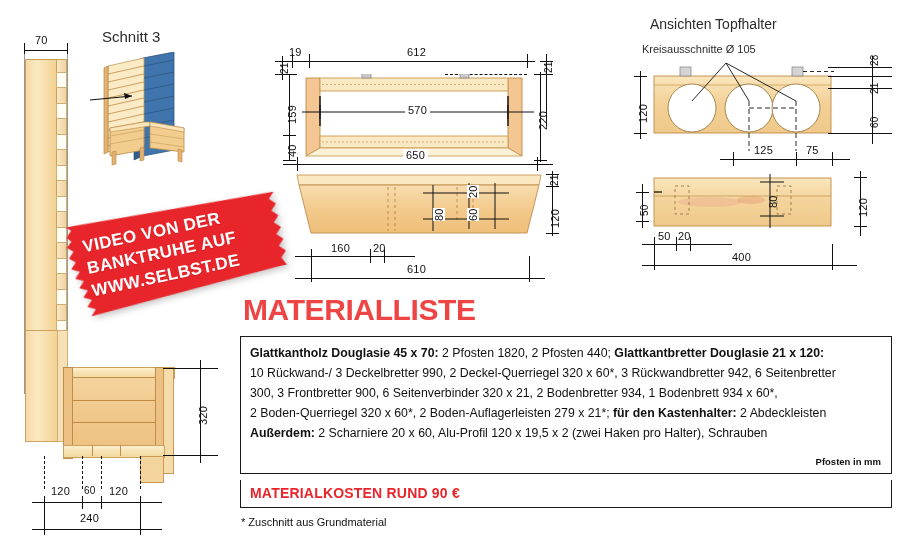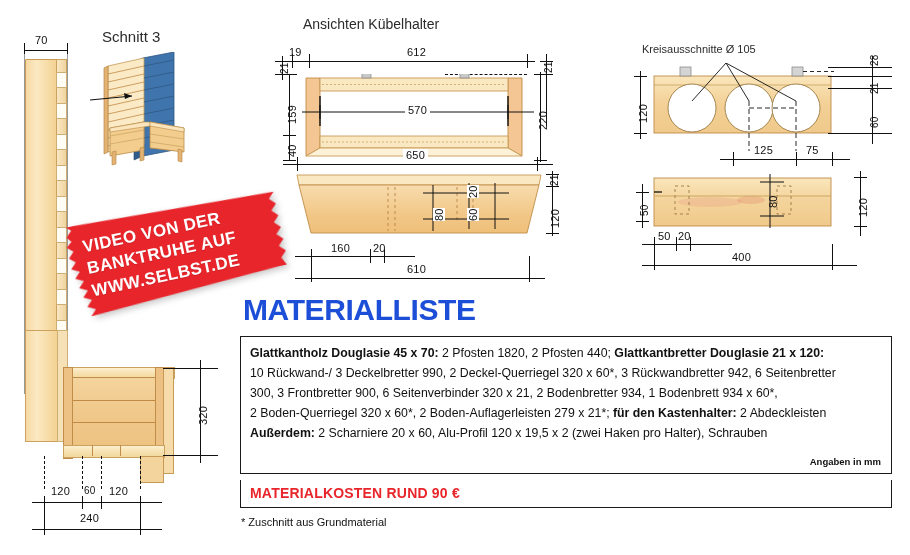--- a/index.html
+++ b/index.html
@@ -49,21 +49,21 @@
     color:#fff;font-family:"Liberation Sans", sans-serif;
     font-weight:bold;font-size:17px;line-height:1.32;
     letter-spacing:.4px;
     text-shadow:0 1px 0 rgba(0,0,0,.12);
   }
 
   
   #materialliste-title{
     left:243px;top:293px;
     font-family:"Liberation Sans", sans-serif;
-    font-weight:bold;font-size:30px;color:#1d4ed8;
+    font-weight:bold;font-size:30px;color:#ef4444;
     letter-spacing:-0.4px;
   }
   #material-box{
     left:240px;top:336px;width:652px;height:138px;
     border:1.5px solid #1a1a1a;background:#fff;box-sizing:border-box;
   }
   #material-text{
     padding:7px 9px 0 9px;
     font-family:"Liberation Sans", sans-serif;
     font-size:12.3px;line-height:1.62;color:#111;
@@ -231,21 +231,20 @@
   <div class="abs dimtxt" style="left:89px;top:155px;">120</div>
 
   <div class="abs hl" style="left:12px;top:199px;width:130px;"></div>
   <div class="abs vl" style="left:24px;top:172px;height:33px;"></div>
   <div class="abs vl" style="left:120px;top:172px;height:33px;"></div>
   <div class="abs dimtxt" style="left:60px;top:182px;">240</div>
 </div>
 
 <div class="abs" id="kuebelhalter-figure" style="left:265px;top:16px;width:300px;height:250px;">
 
-  <div class="abs caption" style="left:38px;top:0px;">Ansichten Kübelhalter</div>
 
   <div class="abs hl" style="left:22px;top:45px;width:248px;"></div>
   <div class="abs vl" style="left:44px;top:38px;height:14px;"></div>
   <div class="abs vl" style="left:262px;top:38px;height:14px;"></div>
   <div class="abs dimtxt" style="left:142px;top:30px;">612</div>
 
   <div class="abs vl" style="left:27px;top:38px;height:14px;"></div>
   <div class="abs dimtxt" style="left:24px;top:30px;">19</div>
 
   <div class="abs vl" style="left:281px;top:38px;height:72px;"></div>
@@ -352,20 +351,21 @@
   <div class="abs dimtxt" style="left:108px;top:226px;">20</div>
 
   <div class="abs hl" style="left:30px;top:262px;width:250px;"></div>
   <div class="abs vl" style="left:46px;top:240px;height:26px;"></div>
   <div class="abs vl" style="left:264px;top:240px;height:26px;"></div>
   <div class="abs dimtxt" style="left:142px;top:247px;">610</div>
 </div>
 
 <div class="abs" id="topfhalter-figure" style="left:620px;top:16px;width:285px;height:250px;">
 
+  <div class="abs caption" style="left:30px;top:0px;">Ansichten Topfhalter</div>
   <div class="abs note" style="left:22px;top:27px;font-size:11px;">Kreisausschnitte Ø 105</div>
 
   <svg class="abs" style="left:28px;top:47px;" width="210" height="90" viewBox="0 0 210 90">
 
     <rect x="6" y="13" width="177" height="57" fill="url(#wg2)" stroke="#bf8c4a" stroke-width="0.9"></rect>
     <defs>
       <linearGradient id="wg2" x1="0" y1="0" x2="0" y2="1">
         <stop offset="0%" stop-color="#fae6bc"></stop>
         <stop offset="50%" stop-color="#f3d096"></stop>
         <stop offset="100%" stop-color="#f0c98b"></stop>
@@ -462,20 +462,20 @@
 <div class="abs" id="materialliste-title">MATERIALLISTE</div>
 
 <div class="abs" id="material-box">
   <div id="material-text">
       <div class="mlrow"><b>Glattkantholz Douglasie 45 x 70:</b><span> 2 Pfosten 1820, 2 Pfosten 440; </span><b>Glattkantbretter Douglasie 21 x 120:</b></div>
       <div class="mlrow"><span>10 Rückwand-/ 3 Deckelbretter 990, 2 Deckel-Querriegel 320 x 60*, 3 Rückwandbretter 942, 6 Seitenbretter</span></div>
       <div class="mlrow"><span>300, 3 Frontbretter 900, 6 Seitenverbinder 320 x 21, 2 Bodenbretter 934, 1 Bodenbrett 934 x 60*,</span></div>
       <div class="mlrow"><span>2 Boden-Querriegel 320 x 60*, 2 Boden-Auflagerleisten 279 x 21*; </span><b>für den Kastenhalter:</b><span> 2 Abdeckleisten</span></div>
       <div class="mlrow"><b>Außerdem:</b><span> 2 Scharniere 20 x 60, Alu-Profil 120 x 19,5 x 2 (zwei Haken pro Halter), Schrauben</span></div>
     </div>
-  <div class="abs" id="angaben">Angaben in mm</div>
+  <div class="abs" id="angaben">Pfosten in mm</div>
 </div>
 
 <div class="abs" id="cost-box">
   <div id="cost-label">MATERIALKOSTEN RUND 90 €</div>
 </div>
 
 <div class="abs" id="footnote">* Zuschnitt aus Grundmaterial</div>
 
 </body></html>

